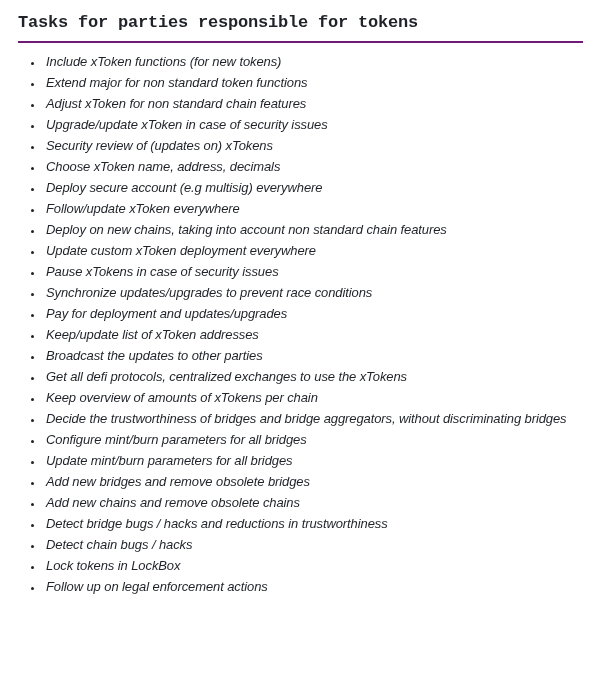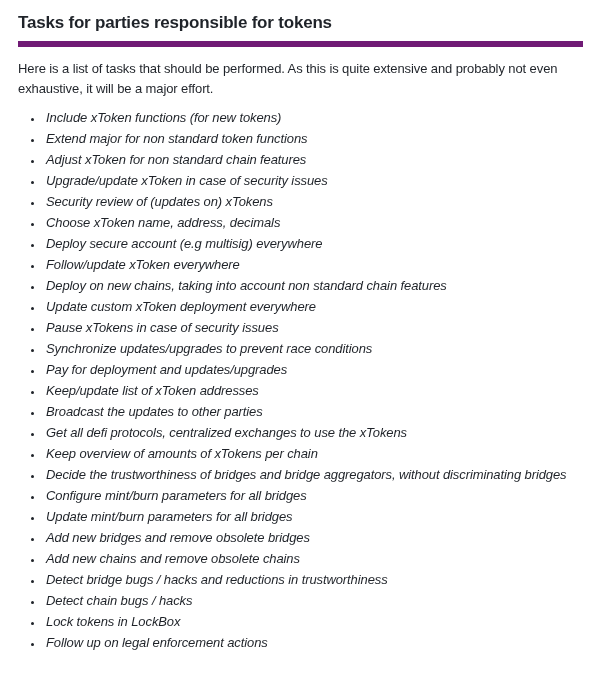--- a/index.html
+++ b/index.html
@@ -19,22 +19,23 @@
   .doc {
     padding: 12px 17px 0 18px;
   }
   .page-title {
     font-size: 17px;
     font-weight: 700;
     letter-spacing: -0.2px;
     line-height: 22px;
     margin: 0;
     padding: 0 0 7px 0;
-    border-bottom: 6px solid #701a75;
+    border-bottom: 2px solid #701a75;
     color: #1f2329;
+    font-family: Liberation Mono, monospace;
   }
   .intro {
     font-size: 13px;
     letter-spacing: -0.1px;
     line-height: 20px;
     margin: 12px 0 0 0;
     color: #1f2329;
   }
   .task-list {
     margin: 10px 0 0 0;
@@ -55,21 +56,20 @@
   }
   .task-list li + li {
     margin-top: 2.6px;
   }
 </style>
 </head>
 <body>
 
 <main class="doc">
   <h2 class="page-title">Tasks for parties responsible for tokens</h2>
-  <p class="intro">Here is a list of tasks that should be performed. As this is quite extensive and probably not even exhaustive, it will be a major effort.</p>
   <ul class="task-list">
     <li>Include xToken functions (for new tokens)</li>
     <li>Extend major for non standard token functions</li>
     <li>Adjust xToken for non standard chain features</li>
     <li>Upgrade/update xToken in case of security issues</li>
     <li>Security review of (updates on) xTokens</li>
     <li>Choose xToken name, address, decimals</li>
     <li>Deploy secure account (e.g multisig) everywhere</li>
     <li>Follow/update xToken everywhere</li>
     <li>Deploy on new chains, taking into account non standard chain features</li>

